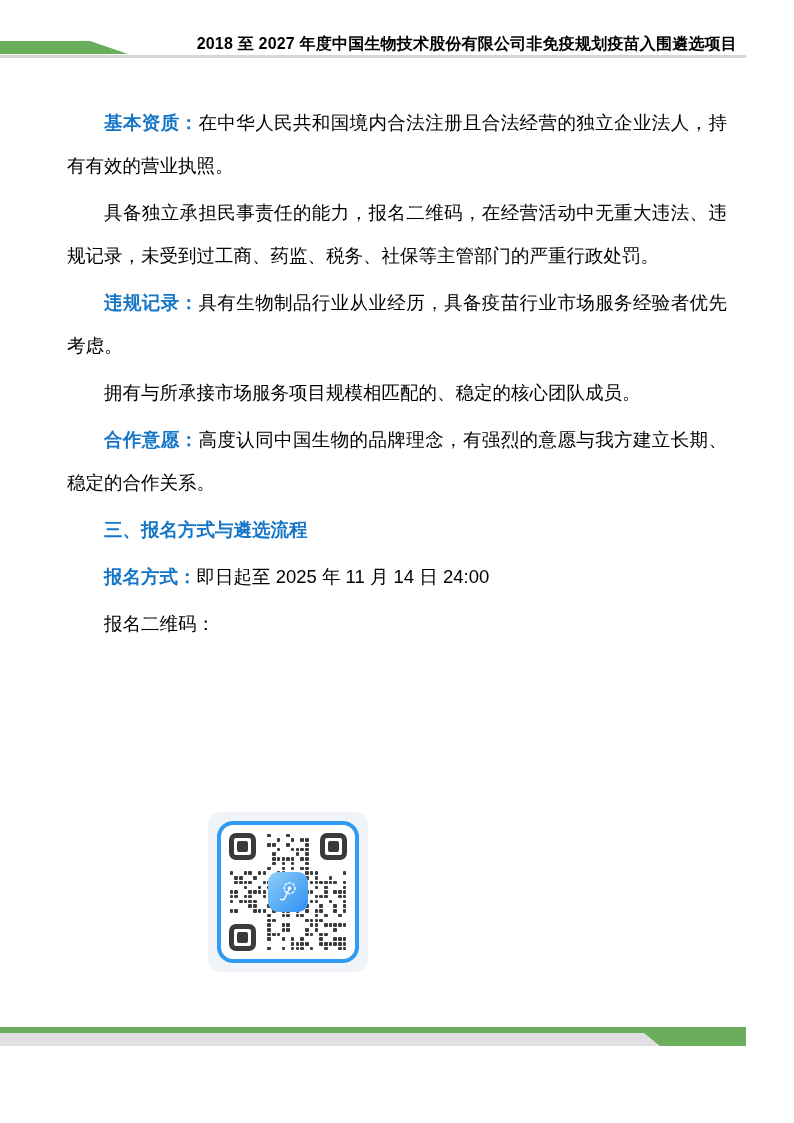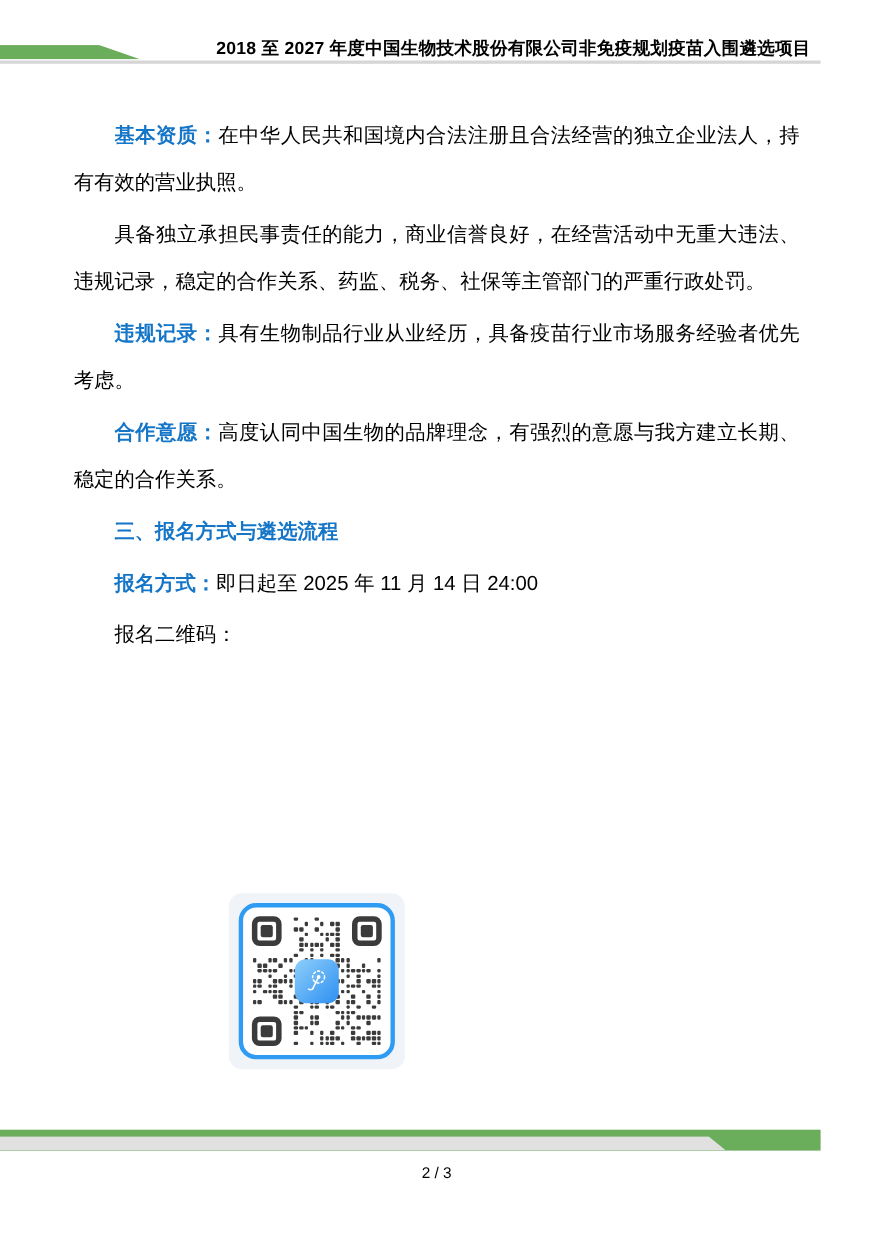--- a/index.html
+++ b/index.html
@@ -86,22 +86,23 @@
 <body>
 
 <div class="page">
 
   <div class="header-green-shape"></div>
   <div class="header-rule"></div>
   <div class="header-title">2018 至 2027 年度中国生物技术股份有限公司非免疫规划疫苗入围遴选项目</div>
 
   <div class="doc-body">
     <p class="para"><span class="blue-label">基本资质：</span><span>在中华人民共和国境内合法注册且合法经营的独立企业法人，持有有效的营业执照。</span></p>
-    <p class="para"><span>具备独立承担民事责任的能力，商业信誉良好，在经营活动中无重大违法、违规记录，稳定的合作关系、药监、税务、社保等主管部门的严重行政处罚。</span></p>
+    <p class="para"><span>具备独立承担民事责任的能力，报名二维码，在经营活动中无重大违法、违规记录，未受到过工商、药监、税务、社保等主管部门的严重行政处罚。</span></p>
     <p class="para"><span class="blue-label">违规记录：</span><span>具有生物制品行业从业经历，具备疫苗行业市场服务经验者优先考虑。</span></p>
+    <p class="para"><span>拥有与所承接市场服务项目规模相匹配的、稳定的核心团队成员。</span></p>
     <p class="para"><span class="blue-label">合作意愿：</span><span>高度认同中国生物的品牌理念，有强烈的意愿与我方建立长期、稳定的合作关系。</span></p>
     <p class="para heading"><span>三、报名方式与遴选流程</span></p>
     <p class="para"><span class="blue-label">报名方式：</span><span>即日起至 2025 年 11 月 14 日 24:00</span></p>
     <p class="para"><span>报名二维码：</span></p>
   </div>
 
   <div class="qr-wrap">
     <div class="qr-card">
       <div class="qr-inner">
         <div class="finder tl"></div>
@@ -302,15 +303,14 @@
             <path d="M8.5 18.5 q-1.8 1.2 -3.4 0.2"></path>
           </g>
           <circle cx="13.5" cy="8.5" r="1.6" fill="#ffffff"></circle>
         </svg>
       </div>
     </div>
   </div>
 
   <div class="footer-green-band"></div>
   <div class="footer-gray-band"></div>
-  <div class="page-number">2 / 3</div>
 
 </div>
 
 </body></html>

